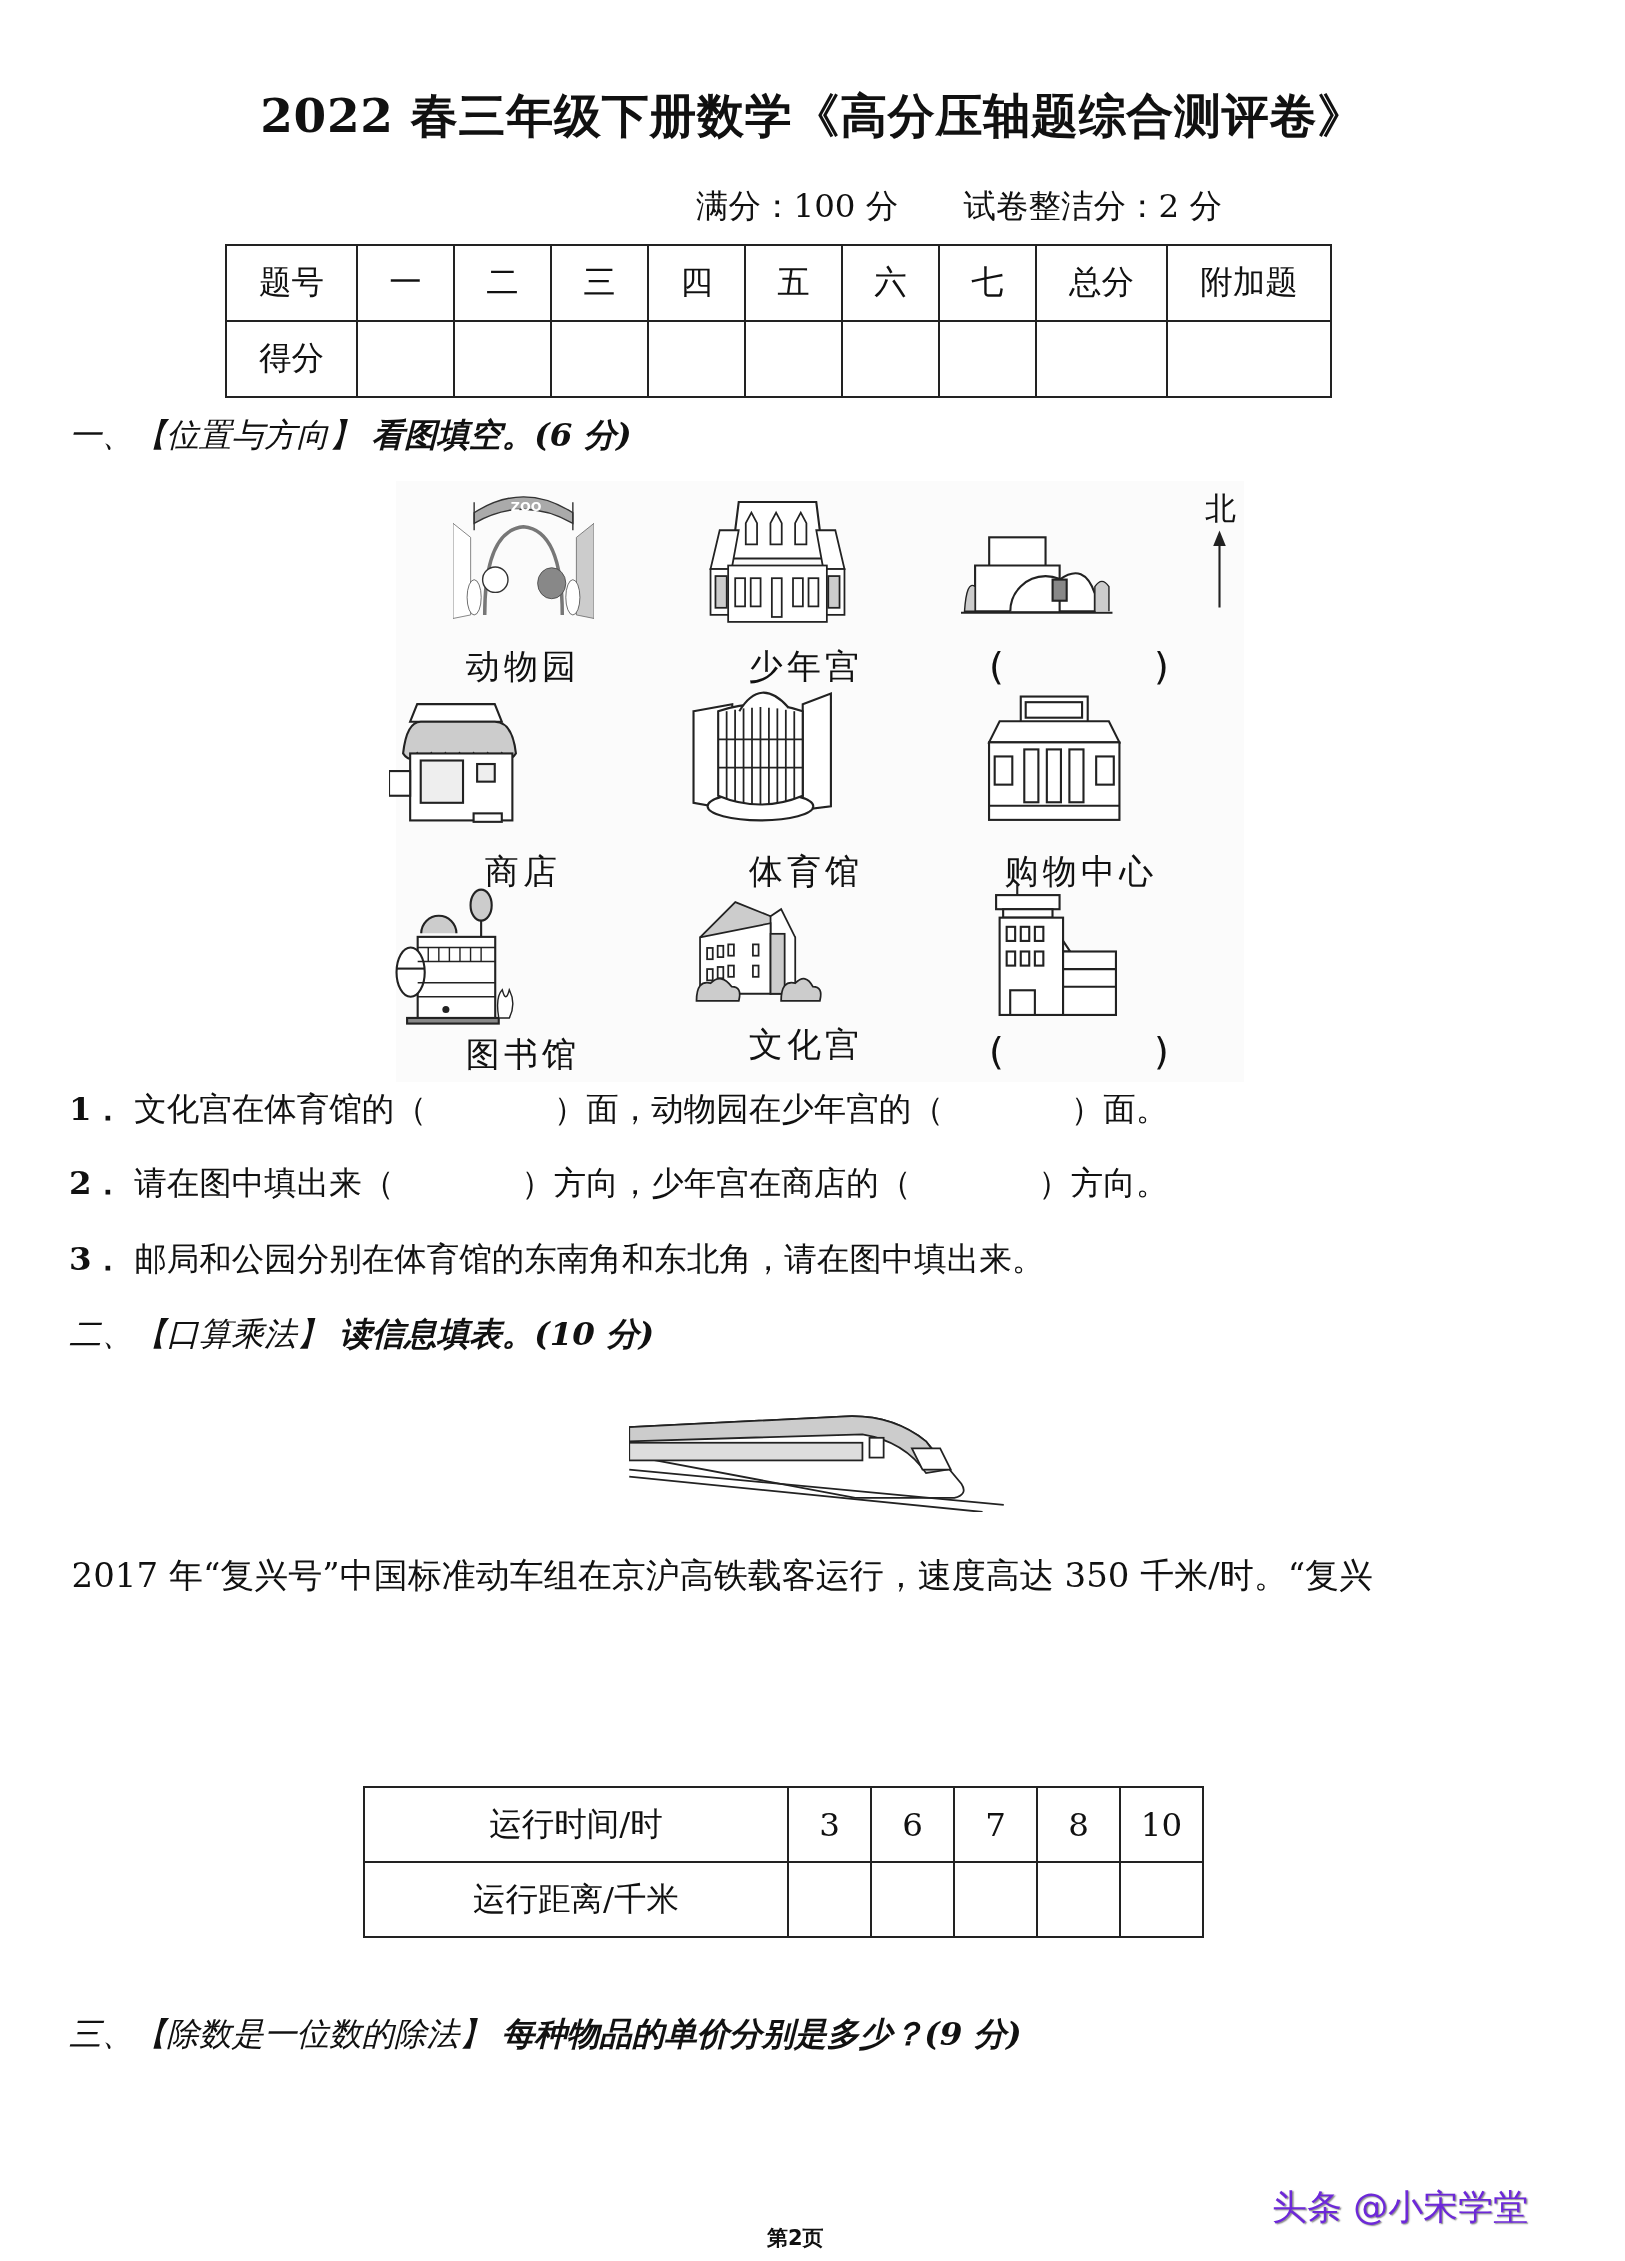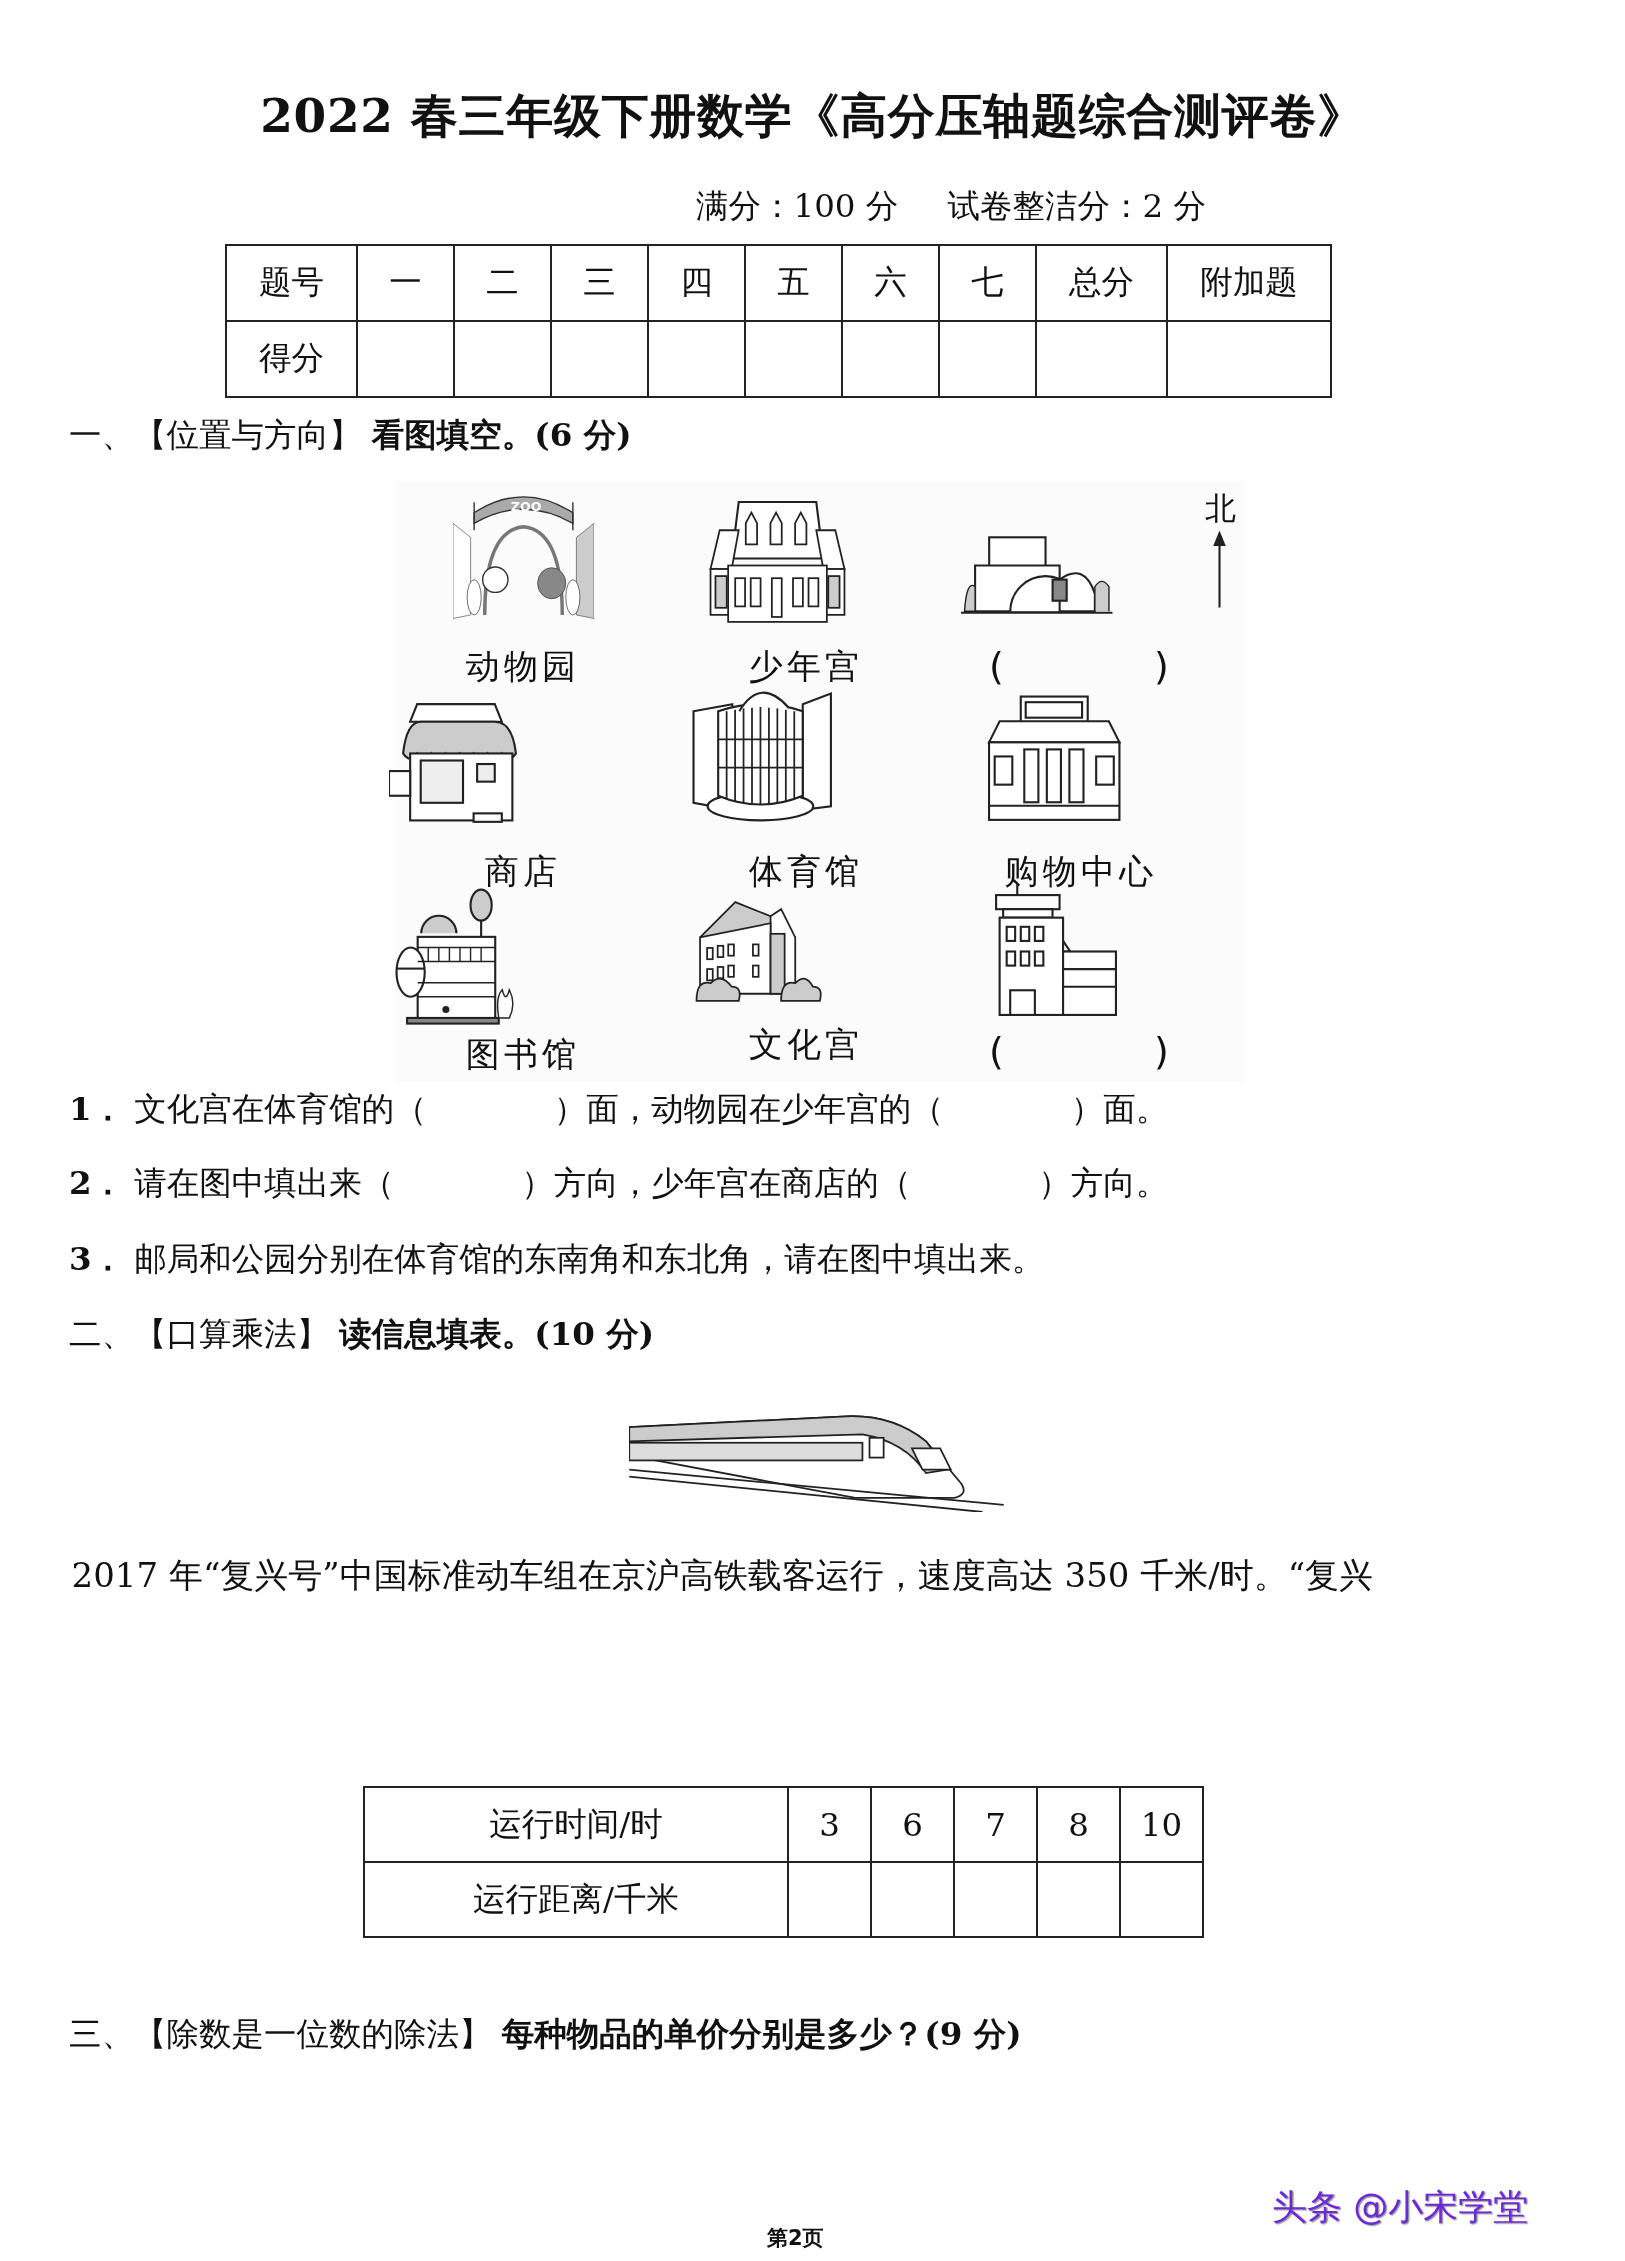--- a/index.html
+++ b/index.html
@@ -1,25 +1,25 @@
 <!DOCTYPE html>
 <html style="font-size:11.3px"><head>
 <meta charset="utf-8">
 <style>
   * { box-sizing: border-box; margin: 0; padding: 0; }
   html, body { width: 1625px; height: 2261px; background: #ffffff; overflow: hidden; }
   body { position: relative; font-family: "DejaVu Serif", "Liberation Serif", serif; color: #111; }
   .abs { position: absolute; }
   .title { left: 0; width: 1625px; top: 85px; text-align: center; font-size: 47px; font-weight: bold; letter-spacing: 0.7px; }
   .meta { left: 696px; top: 185px; font-size: 32.5px; }
-  .meta span + span { margin-left: 49px; text-align: right; }
+  .meta span + span { margin-left: 65px; text-align: right; }
   table.score { position: absolute; left: 225px; top: 244px; border-collapse: collapse; font-size: 32.5px; }
   table.score td { border: 2.1px solid #222; height: 76px; text-align: center; vertical-align: middle; }
   table.score td.first { text-align: center; width: 131px; }
-  .sec { left: 69px; font-size: 32.5px; }
+  .sec { left: 69px; font-size: 32.5px; font-style: italic; }
   .sec b { font-weight: bold; }
   .figure { left: 396px; top: 481px; width: 848px; height: 601px; background: #fbfbfb; }
   .cell { position: absolute; width: 254px; height: 191px; }
   .cell svg { position: absolute; left: 57px; top: 0; }
   .cell .lbl { position: absolute; width: 100%; left: 0; font-size: 34px; font-family: "DejaVu Sans", sans-serif; text-align: center; letter-spacing: 4.2px; }
   .paren { display: flex; justify-content: space-between; width: 184px; margin: 0 auto; font-size: 38px; font-family: "DejaVu Sans", sans-serif; }
   .north { position: absolute; left: 1205px; top: 488px; font-family: "DejaVu Sans", sans-serif; font-size: 31px; }
   .q { left: 69px; font-size: 32.5px; white-space: nowrap; }
   .q .num { font-weight: bold; margin-right: 10px; }
   .blank { display: inline-block; width: 127px; }

